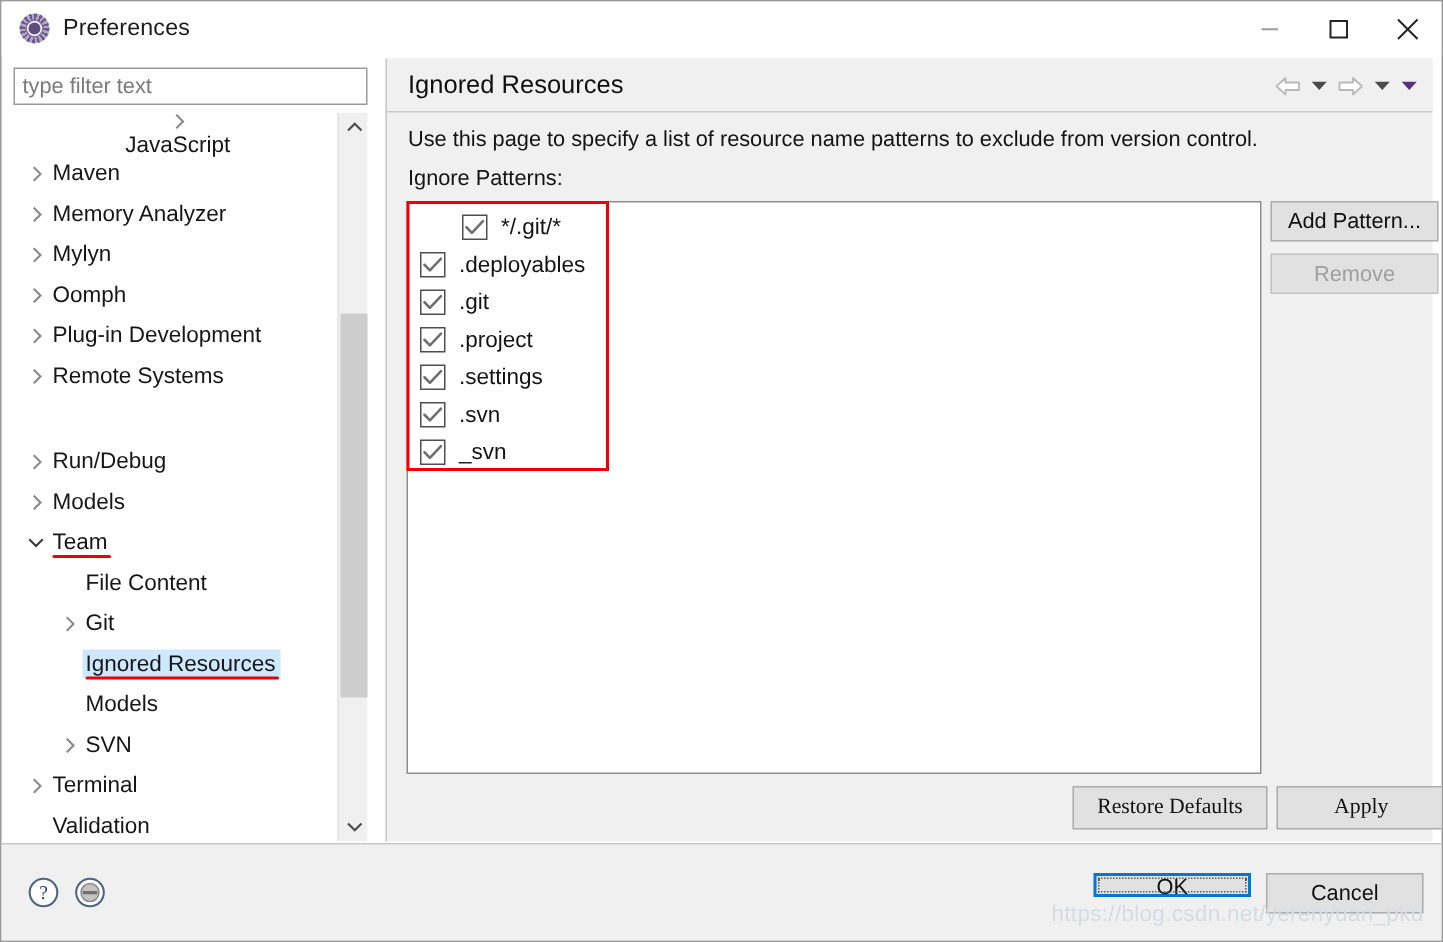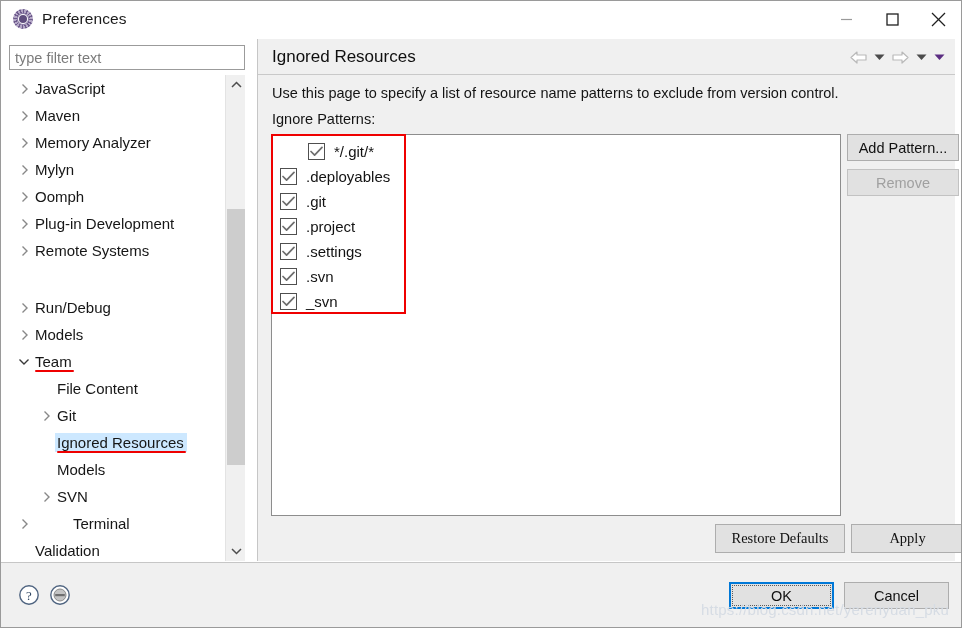--- a/index.html
+++ b/index.html
@@ -352,21 +352,21 @@
     top: 583px;
     width: 22px; height: 22px;
     cursor: default;
   }
   #help-icon { left: 17px; }
   #apply-all-icon { left: 48px; }
 
   #btn-ok {
     position: absolute;
     left: 728px; top: 581px;
-    width: 105px; height: 27px;
+    width: 105px; height: 16px;
     box-sizing: border-box;
     font-family: "Liberation Sans", sans-serif;
     font-size: 14.5px;
     background: #e1e1e1;
     border: 2px solid #0078d7;
     color: #111111;
     cursor: default;
     padding: 0;
   }
   #btn-ok .focus-ring {
@@ -431,21 +431,21 @@
             <line x1="15" y1="2" x2="2" y2="15" stroke="#202020" stroke-width="1.3"></line>
           </svg>
       </div>
     </div>
   </div>
 
   <input id="filter-input" type="text" placeholder="type filter text" style="">
 
   <div id="tree-panel">
     <div id="tree-list">
-        <div class="tree-row" style="padding-left: 6px;">
+        <div class="tree-row" style="padding-left: 6px; flex-direction: column;">
           <span class="tree-arrow">
             <svg width="9" height="12" viewBox="0 0 9 12">
               <polyline points="2.5,1.5 7,6 2.5,10.5" fill="none" stroke="#888888" stroke-width="1.4"></polyline>
             </svg>
           </span>
           <span class="tree-label">JavaScript</span>
         </div>
         <div class="tree-row" style="padding-left: 6px;">
           <span class="tree-arrow">
             <svg width="9" height="12" viewBox="0 0 9 12">
@@ -539,21 +539,21 @@
           <span class="tree-label">Models</span>
         </div>
         <div class="tree-row" style="padding-left: 28px;">
           <span class="tree-arrow">
             <svg width="9" height="12" viewBox="0 0 9 12">
               <polyline points="2.5,1.5 7,6 2.5,10.5" fill="none" stroke="#888888" stroke-width="1.4"></polyline>
             </svg>
           </span>
           <span class="tree-label">SVN</span>
         </div>
-        <div class="tree-row" style="padding-left: 6px; gap: 38px;">
+        <div class="tree-row" style="padding-left: 6px;">
           <span class="tree-arrow">
             <svg width="9" height="12" viewBox="0 0 9 12">
               <polyline points="2.5,1.5 7,6 2.5,10.5" fill="none" stroke="#888888" stroke-width="1.4"></polyline>
             </svg>
           </span>
           <span class="tree-label">Terminal</span>
         </div>
         <div class="tree-row" style="padding-left: 6px;">
           <span class="tree-arrow"></span>
           <span class="tree-label">Validation</span>

